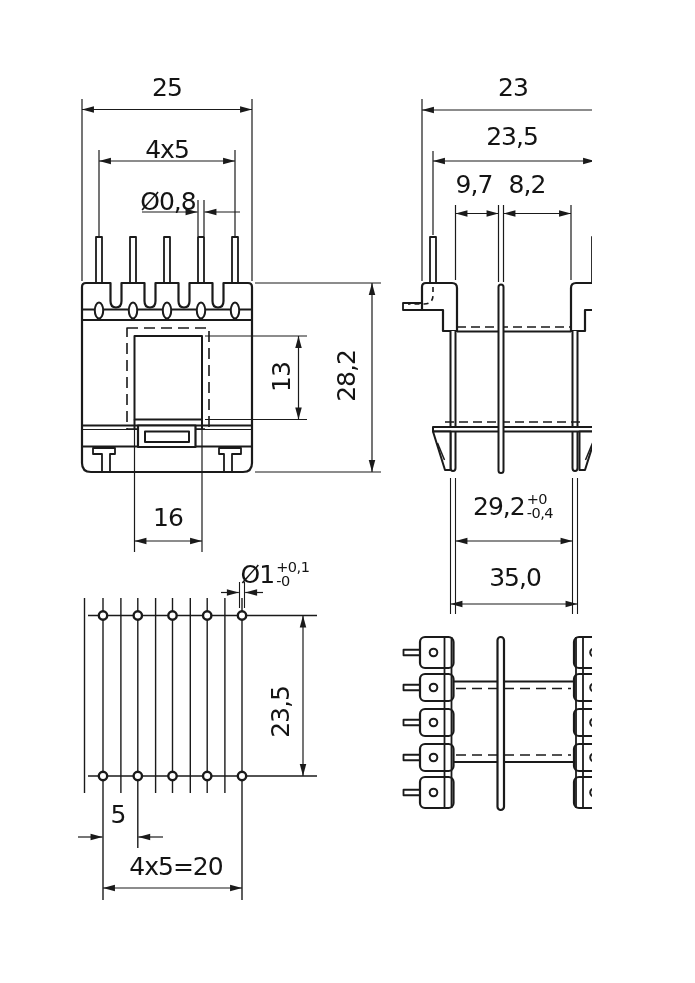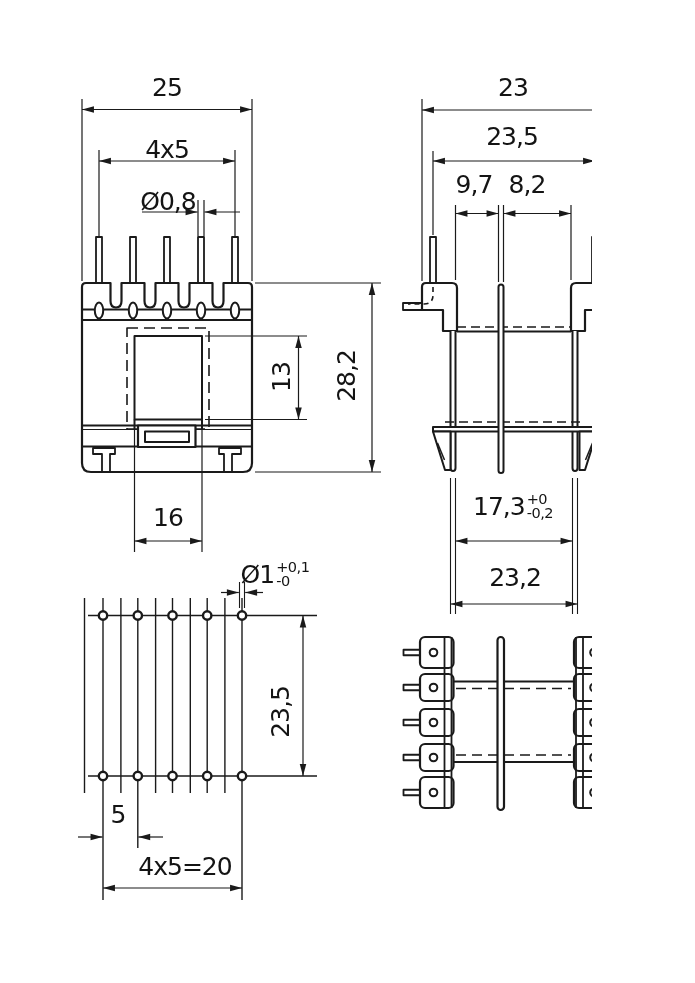--- a/index.html
+++ b/index.html
@@ -224,27 +224,27 @@
 <div class="t" style="left:167px;top:149px">4x5</div>
 <div class="t" style="left:168px;top:201px">Ø0,8</div>
 <div class="t r" style="left:281px;top:377px">13</div>
 <div class="t r" style="left:346px;top:376px">28,2</div>
 <div class="t" style="left:168px;top:517px">16</div>
 
 <div class="t" style="left:513px;top:87px">23</div>
 <div class="t" style="left:512px;top:136px">23,5</div>
 <div class="t" style="left:474px;top:184px">9,7</div>
 <div class="t" style="left:527px;top:184px">8,2</div>
-<div class="t" style="left:513px;top:508px"><span>17,3</span><span class="tol">
+<div class="t" style="left:513px;top:508px"><span>29,2</span><span class="tol">
         <span>+0</span>
-        <span>-0,2</span>
+        <span>-0,4</span>
       </span></div>
-<div class="t" style="left:515px;top:577px">23,2</div>
+<div class="t" style="left:515px;top:577px">35,0</div>
 
 <div class="t" style="left:275px;top:576px"><span>Ø1</span><span class="tol">
         <span>+0,1</span>
         <span>-0</span>
       </span></div>
 <div class="t r" style="left:280px;top:712px">23,5</div>
 <div class="t" style="left:118px;top:814px">5</div>
-<div class="t" style="left:185px;top:866px">4x5=20</div>
+<div class="t" style="left:176px;top:866px">4x5=20</div>
 
 </div>
 
 </body></html>

